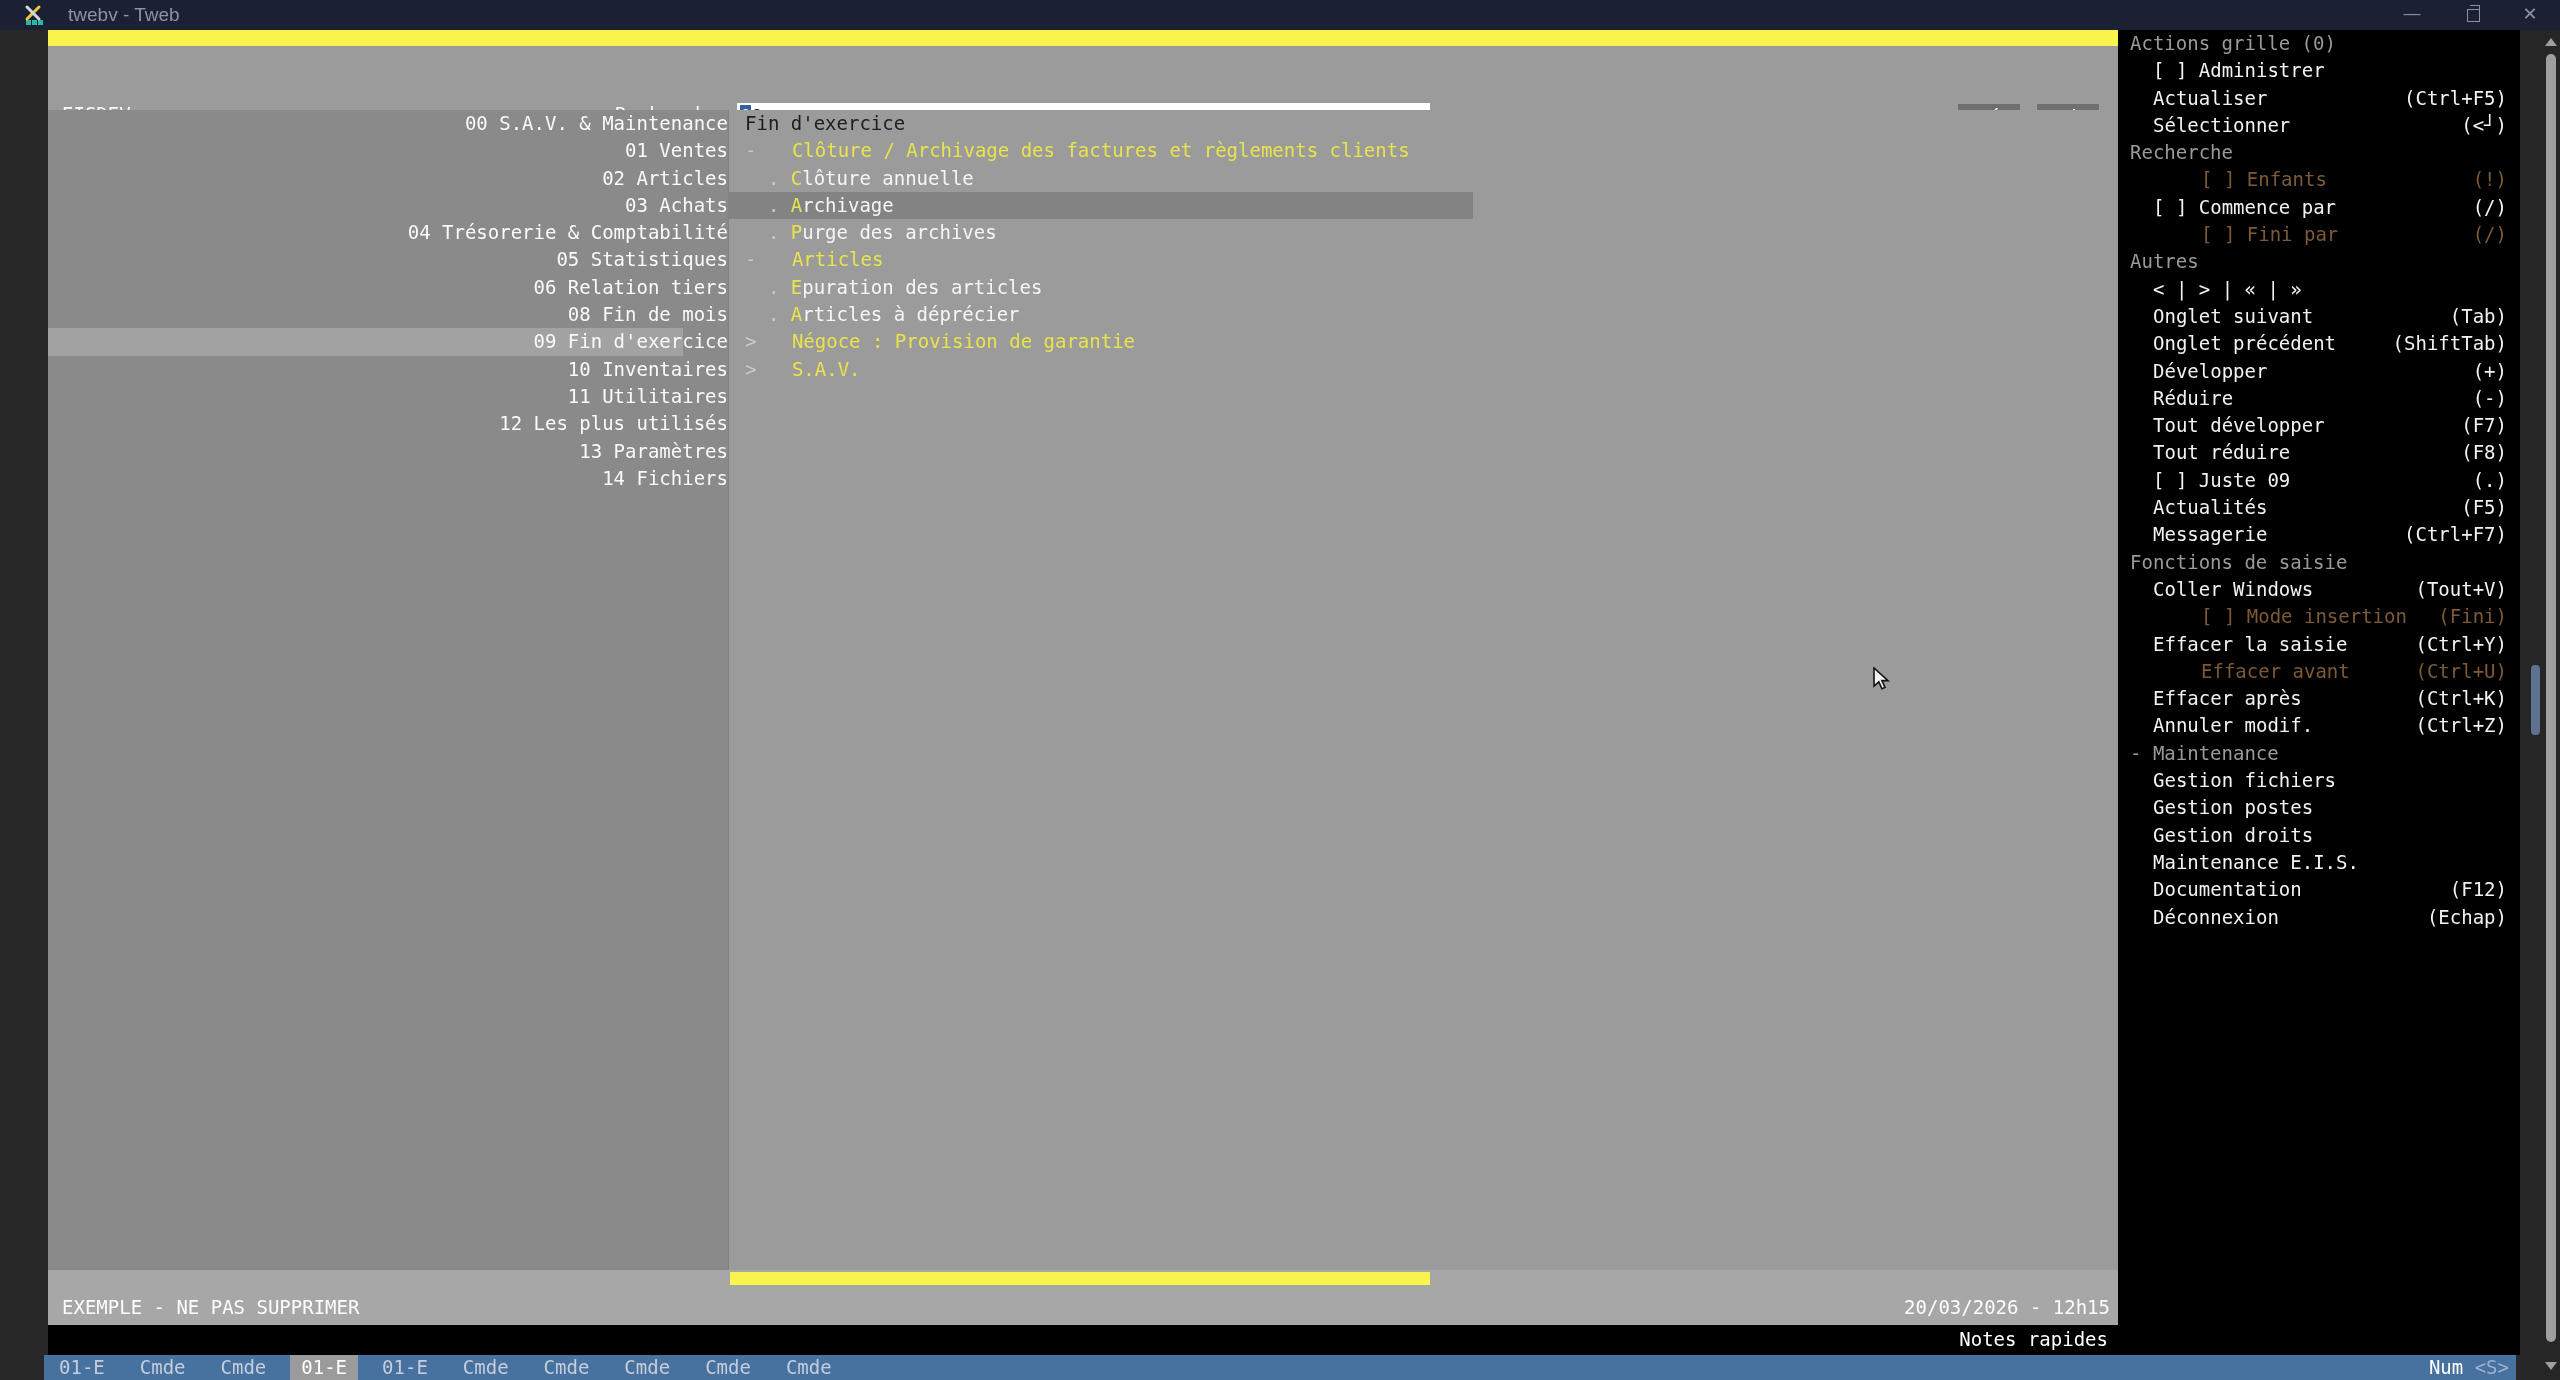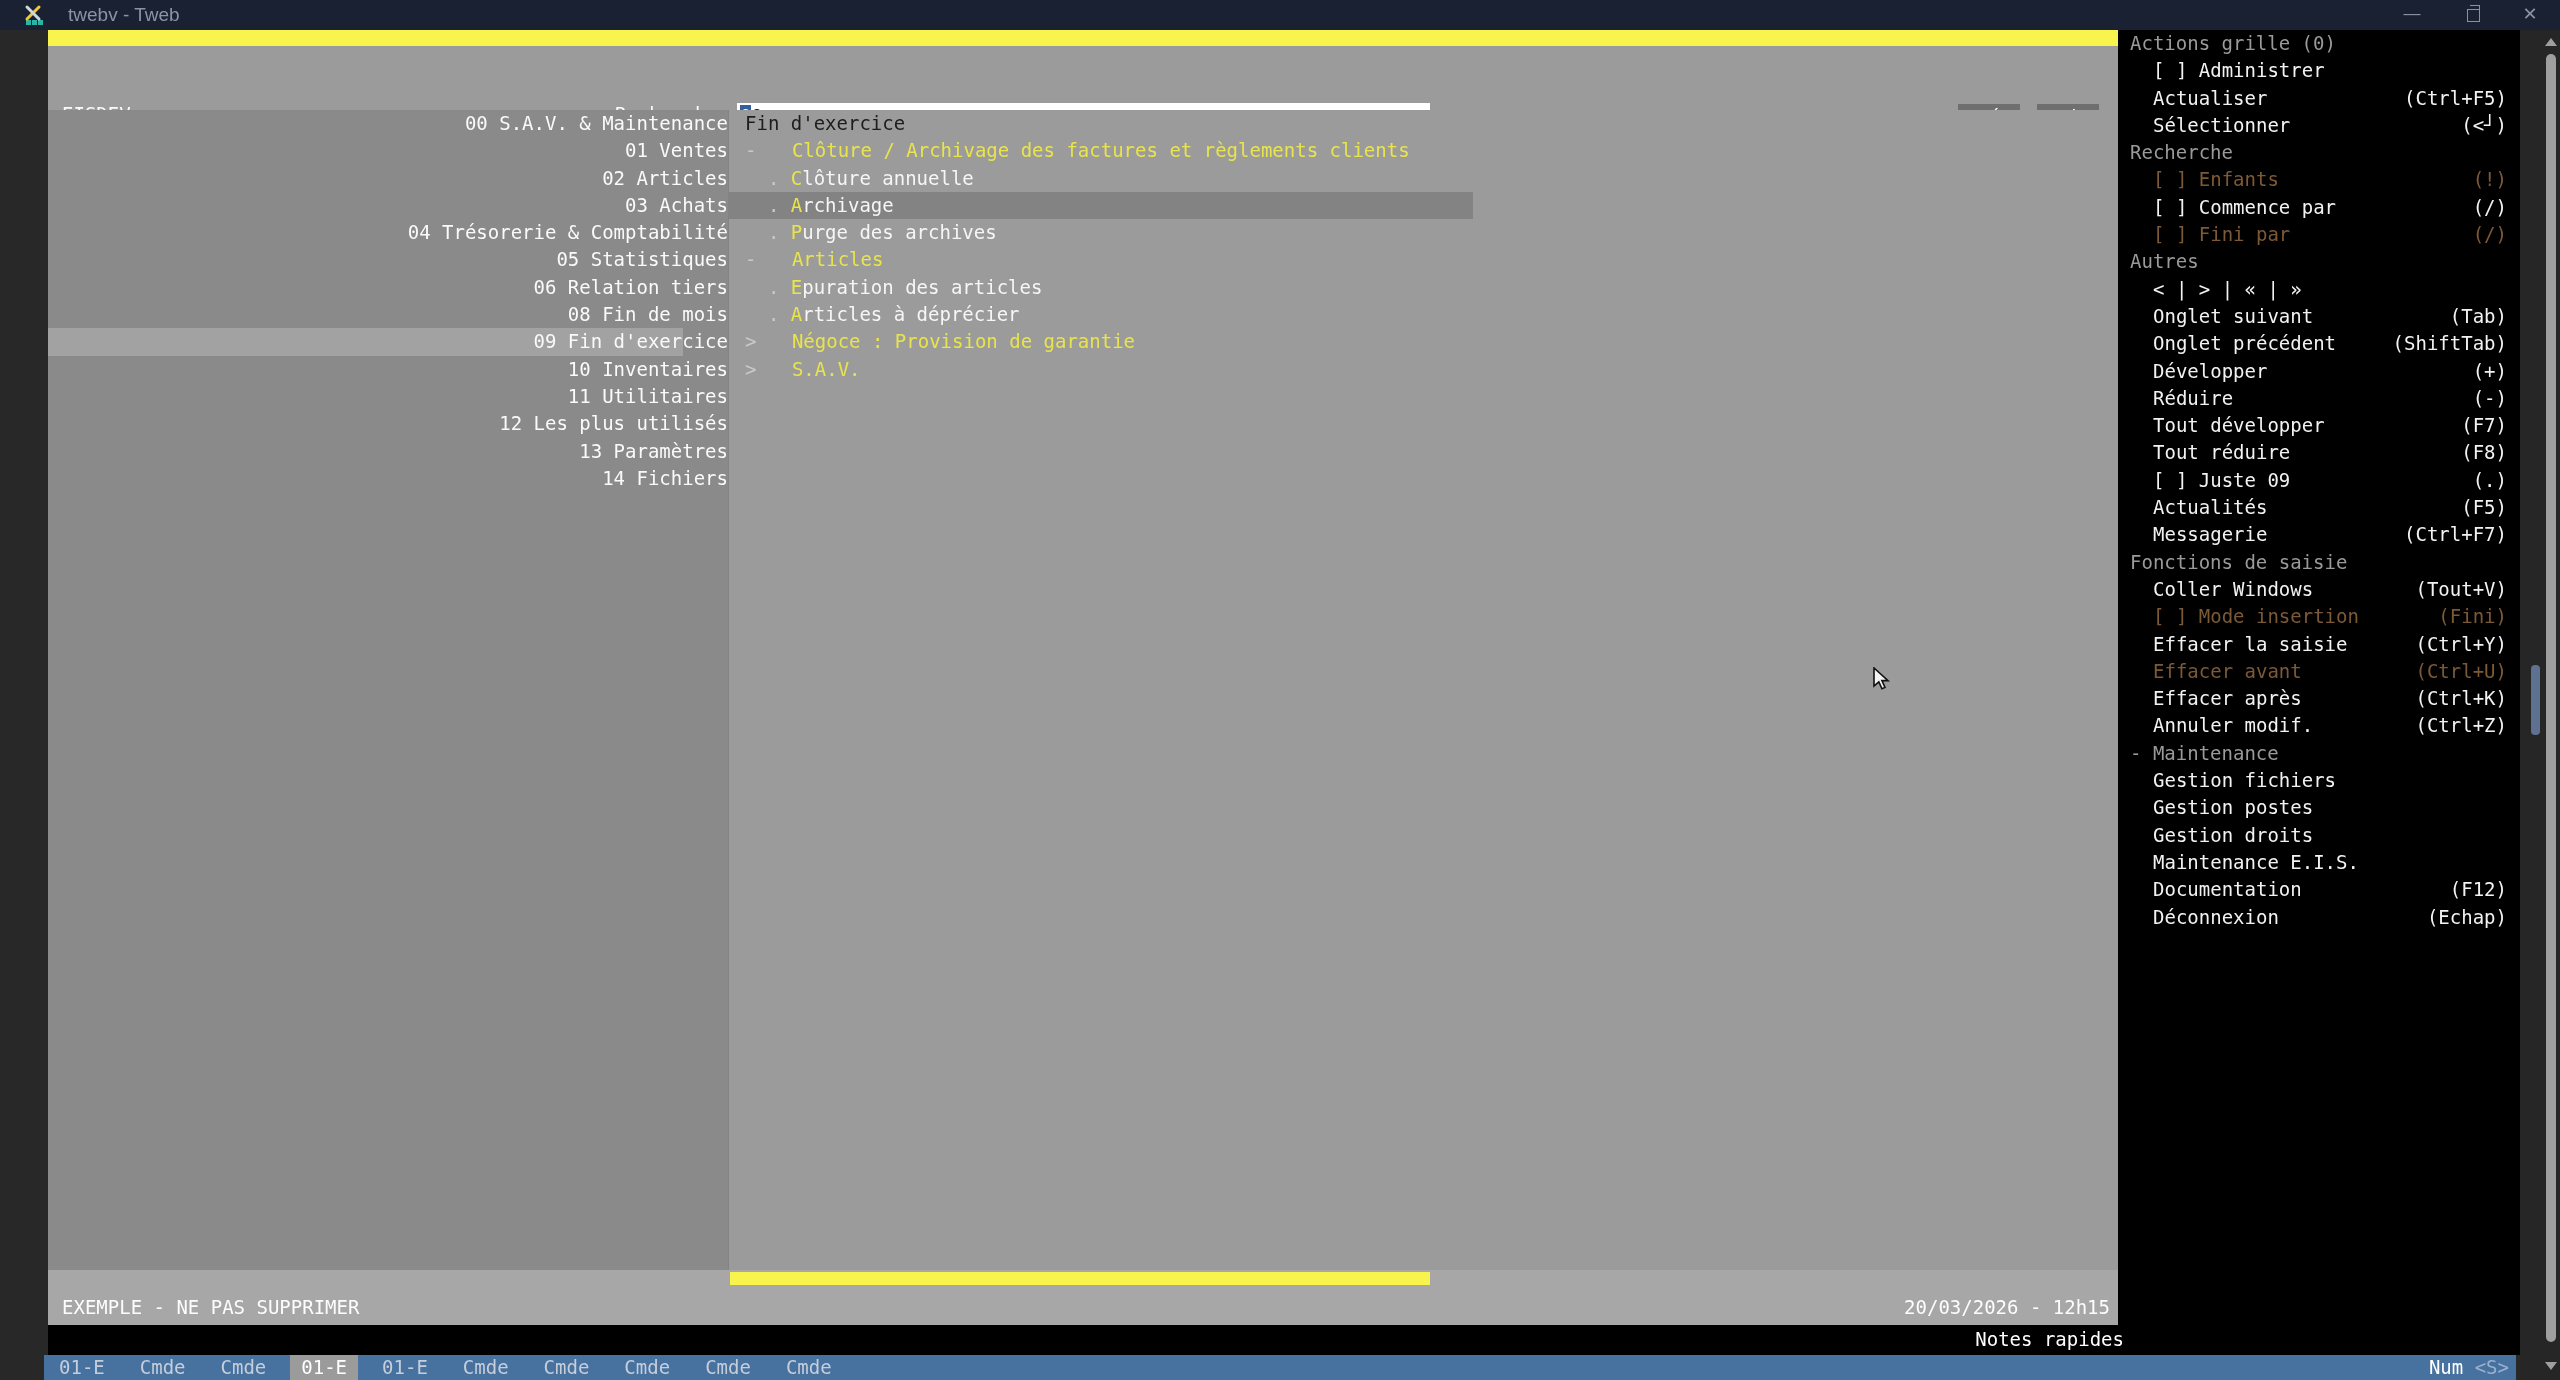--- a/index.html
+++ b/index.html
@@ -42,27 +42,27 @@
   .t-cat{color:#e9e44c;margin-left:24px;}
   .t-hot{color:#e9e44c;}
   .t-rest{color:#f6f6f6;}
   
   .right-panel{position:absolute;left:2118px;top:30px;width:402px;height:1295px;background:#000;}
   .a-row{height:27.3px;line-height:27.3px;display:flex;justify-content:space-between;
          padding:0 13px 0 12px;white-space:pre;}
   .a-header{color:#9a9a9a;}
   .a-item{color:#f2f2f2;}
   .a-item .lbl,.a-disabled .lbl{padding-left:23px;}
-  .a-disabled{color:#7d5a36;}
+  .a-disabled{color:#7d5a36;margin-left:48px;}
   
   .footerband{position:absolute;left:48px;top:1270px;width:2070px;height:55px;background:#a7a7a7;}
   .h-thumb{position:absolute;left:682px;top:2px;width:700px;height:13px;background:#f9f44d;}
   .example-text{position:absolute;left:14px;top:24px;height:27px;line-height:27px;color:#fdfdfd;}
   .datetime{position:absolute;right:8px;top:24px;height:27px;line-height:27px;color:#fdfdfd;}
-  .notesband{position:absolute;left:48px;top:1325px;width:2472px;height:30px;background:#000;padding-left:16px;}
+  .notesband{position:absolute;left:48px;top:1325px;width:2472px;height:30px;background:#000;}
   .notes-label{position:absolute;right:412px;top:1px;height:27px;line-height:27px;color:#fff;}
   
   .taskbar{position:absolute;left:44px;top:1355px;width:2472px;height:25px;background:#47719f;}
   .tabs{display:flex;padding-left:4px;}
   .tab{padding:0 11px;margin-right:13px;height:25px;line-height:25px;color:#c6cedb;}
   .tab.selected{background:#9b9b9b;color:#ffffff;}
   .num-area{position:absolute;right:7px;top:0;height:25px;line-height:25px;color:#fff;}
   .num-area .s-ind{color:#9db1cf;}
   
   .scroll-zone{position:absolute;left:2520px;top:30px;width:40px;height:1350px;background:#262626;}

